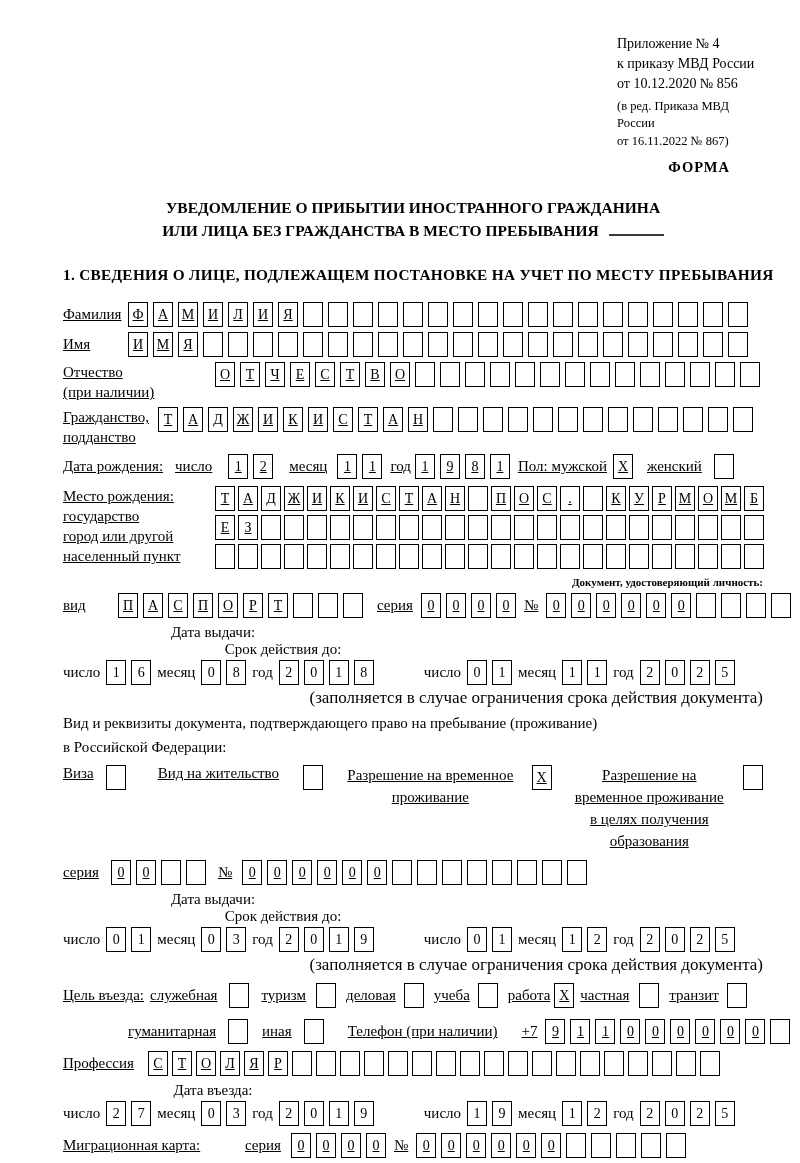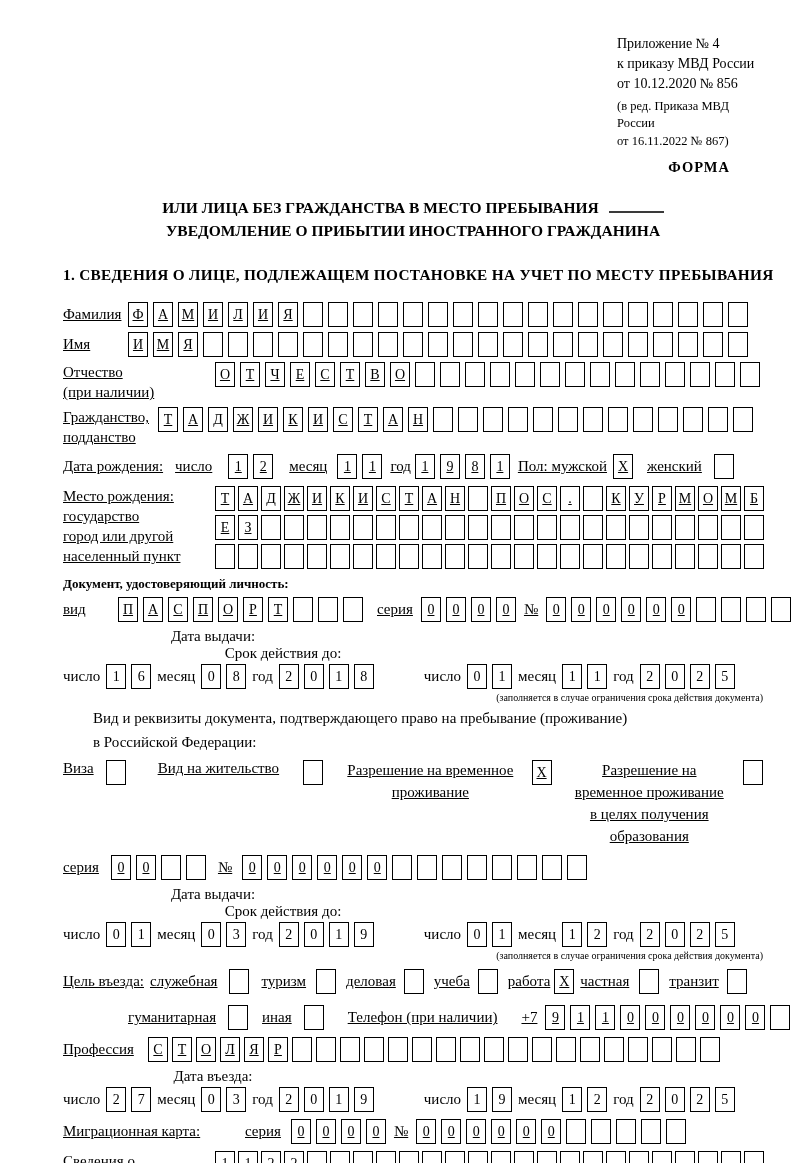--- a/index.html
+++ b/index.html
@@ -30,31 +30,31 @@
   .cell { flex:0 0 auto; width:20px; height:25px; border:1px solid #000; text-align:center; line-height:23px; font-size:14px; }
   .cellcol { display:flex; flex-direction:column; gap:4px; }
 
   .w65  { width:65px; }
   .w87  { width:87px; }
   .w144 { width:144px; }
   .ml4{margin-left:4px}.ml6{margin-left:6px}.ml8{margin-left:8px}.ml10{margin-left:10px}
   .ml12{margin-left:12px}.ml14{margin-left:14px}.ml16{margin-left:16px}
   .ml24{margin-left:24px}.ml65{margin-left:65px}
 
-  .center-heading { text-align:left; font-weight:bold; font-size:13px; margin-top:7px; }
+  .center-heading { text-align:right; font-weight:bold; font-size:11px; margin-top:7px; }
 
   .dhdr { display:flex; margin-top:6px;flex-direction:column; }
   .dhdr .h1 { width:300px; text-align:center; }
   .dhdr .h2 { width:300px; text-align:center; margin-left:70px; }
   .dvals { display:flex; align-items:center; margin-top:2px; }
   .dg { display:flex; align-items:center; gap:6px; }
   .dg2 { margin-left:50px; }
 
-  .note-right { text-align:right; font-size:10px; margin-top:3px; }
-  .intro { margin-top:7px;margin-left:30px; }
+  .note-right { text-align:right; font-size:17px; margin-top:3px; }
+  .intro { margin-top:7px; }
 
   .permit-lbl  { width:200px; text-align:center; line-height:1.45; }
   .permit-lbl2 { width:182px; text-align:center; line-height:1.45; }
 </style>
 </head>
 <body>
 
 <div class="page">
 
   <div class="appendix">
@@ -62,24 +62,24 @@
     <div>к приказу МВД России</div>
     <div>от 10.12.2020 № 856</div>
   </div>
   <div class="edition">
     <div>(в ред. Приказа МВД России</div>
     <div>от 16.11.2022 № 867)</div>
   </div>
   <div class="forma">ФОРМА</div>
 
   <div class="title">
+    <div>УВЕДОМЛЕНИЕ О ПРИБЫТИИ ИНОСТРАННОГО ГРАЖДАНИНА</div>
     <div>
       <span>ИЛИ ЛИЦА БЕЗ ГРАЖДАНСТВА В МЕСТО ПРЕБЫВАНИЯ</span><span class="blank"></span>
     </div>
-    <div>УВЕДОМЛЕНИЕ О ПРИБЫТИИ ИНОСТРАННОГО ГРАЖДАНИНА</div>
   </div>
 
   <div class="sec-heading">1. СВЕДЕНИЯ О ЛИЦЕ, ПОДЛЕЖАЩЕМ ПОСТАНОВКЕ НА УЧЕТ ПО МЕСТУ ПРЕБЫВАНИЯ</div>
 
   <div class="row" style="margin-top:18px">
     <span class="lbl w65">Фамилия</span>
     <span class="cells">
         <span class="cell">Ф</span>
         <span class="cell">А</span>
         <span class="cell">М</span>

